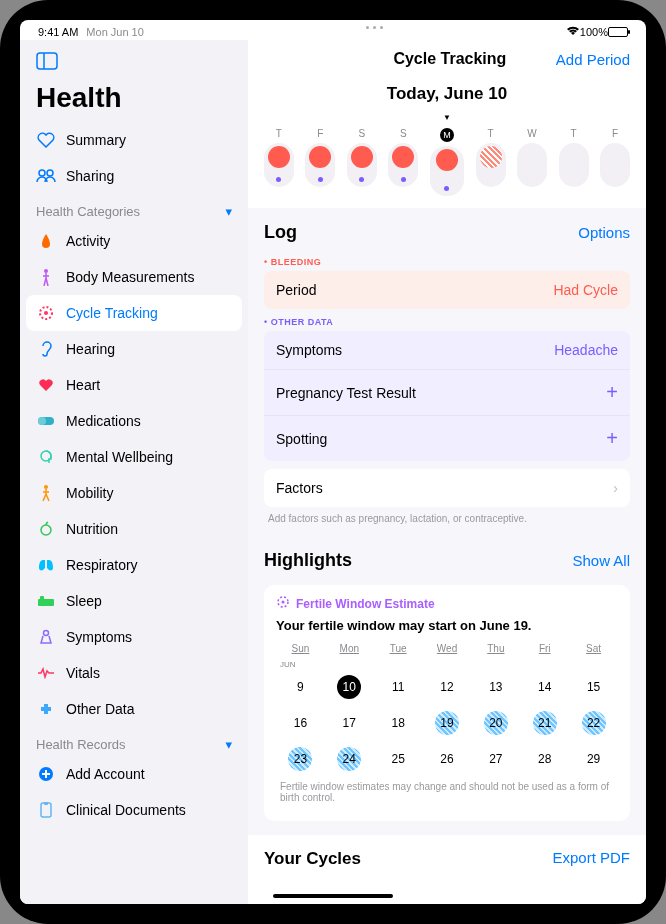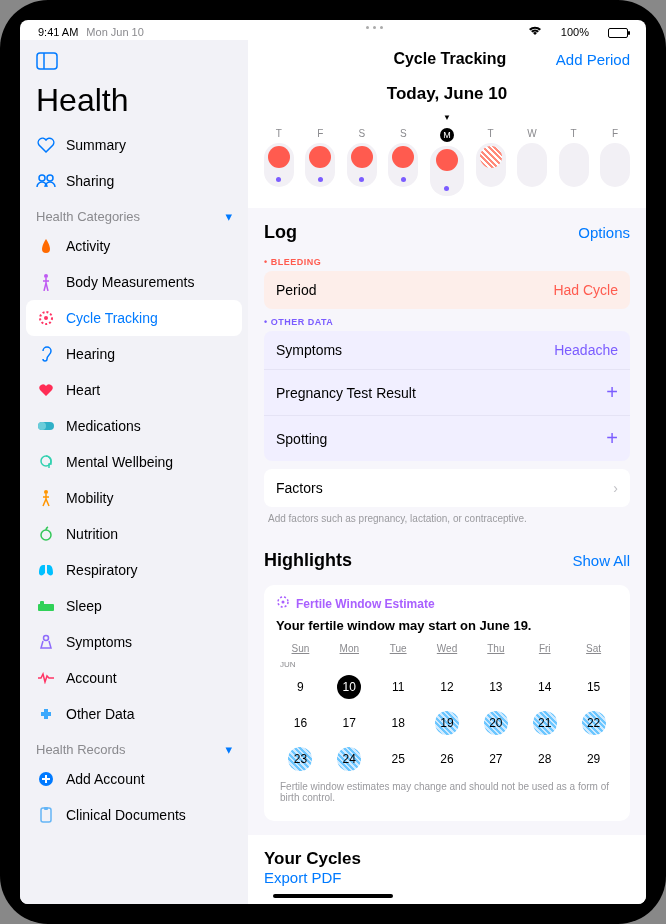--- a/index.html
+++ b/index.html
@@ -1,28 +1,28 @@
 <!DOCTYPE html>
 <html><head>
 <meta charset="utf-8">
 <style>
 * { margin: 0; padding: 0; box-sizing: border-box; font-family: -apple-system, BlinkMacSystemFont, "Segoe UI", sans-serif; }
 body { background: #888; display: flex; justify-content: center; }
 .device { width: 666px; height: 924px; background: #000; border-radius: 48px; padding: 20px; position: relative; }
 .screen { width: 100%; height: 100%; background: #fff; border-radius: 8px; overflow: hidden; display: flex; flex-direction: column; }
 .status-bar { display: flex; justify-content: space-between; align-items: center; padding: 6px 18px 2px; font-size: 11px; }
 .status-left { display: flex; gap: 8px; align-items: center; }
-.status-right { display: flex; gap: 19px; align-items: flex-end; }
+.status-right { display: flex; gap: 0; align-items: center; }
 .triple-dot { position: absolute; left: 55%; top: 26px; display: flex; gap: 4px; }
 .triple-dot span { width: 3px; height: 3px; background: #aaa; border-radius: 50%; }
 .content { flex: 1; display: flex; overflow: hidden; }
 .sidebar { width: 228px; background: #f2f2f7; overflow-y: auto; padding: 8px 0 0 0; }
 .sidebar-top-icon { padding: 4px 16px; }
 .sidebar-top-icon svg { color: #007aff; }
-.sidebar-title { font-size: 32px; font-weight: 400; padding: 4px 16px 8px; }
+.sidebar-title { font-size: 28px; font-weight: 700; padding: 4px 16px 8px; }
 .sidebar-item { display: flex; align-items: center; gap: 10px; padding: 8px 16px; font-size: 14px; cursor: pointer; }
 .sidebar-item.active { background: #fff; color: #007aff; border-radius: 8px; margin: 0 6px; padding: 8px 10px; }
 .section-header { display: flex; justify-content: space-between; align-items: center; padding: 10px 16px 4px; font-size: 13px; color: #8a8a8e; }
 .icon-wrap { width: 20px; height: 20px; display: flex; align-items: center; justify-content: center; }
 .main { flex: 1; background: #fff; overflow-y: auto; padding: 0; }
 .main-header { display: flex; justify-content: space-between; align-items: center; padding: 10px 16px 4px; }
 .main-title { font-size: 16px; font-weight: 600; flex: 1; text-align: center; }
 .link-btn { color: #007aff; font-size: 15px; }
 .today-label { text-align: center; font-weight: 700; font-size: 17px; padding: 12px 0 2px; }
 .day-strip { display: flex; justify-content: space-around; padding: 4px 10px 12px; }
@@ -55,21 +55,21 @@
 .hl-badge { display: flex; align-items: center; gap: 6px; color: #a960ff; font-size: 12px; font-weight: 600; }
 .hl-text { font-size: 13px; font-weight: 600; padding: 6px 0 10px; }
 .cal-head { display: flex; font-size: 10px; color: #8a8a8e; }
 .cal-head div { flex: 1; text-align: center; text-decoration: underline; }
 .cal-month { font-size: 8px; color: #8a8a8e; padding: 6px 0 0 4px; }
 .cal-row { display: flex; }
 .cal-cell { flex: 1; text-align: center; padding: 6px 0; font-size: 12px; position: relative; }
 .cal-cell .num { display: inline-flex; width: 24px; height: 24px; align-items: center; justify-content: center; border-radius: 50%; }
 .cal-cell.today .num { background: #000; color: #fff; }
 .cal-cell.fertile .num { background: repeating-linear-gradient(45deg, #6bc6ff, #6bc6ff 2px, #cfeaff 2px, #cfeaff 4px); }
-.cycles-row { display: flex; justify-content: space-between; padding: 14px 16px 6px; font-weight: 700; font-size: 17px; flex-direction: column; }
+.cycles-row { display: flex; justify-content: space-between; padding: 14px 16px 6px; font-weight: 700; font-size: 17px; }
 .home-bar { position: absolute; bottom: 26px; left: 50%; transform: translateX(-50%); width: 120px; height: 4px; background: #000; border-radius: 3px; }
 .battery { width: 20px; height: 10px; border: 1px solid #000; border-radius: 2px; position: relative; }
 .battery::after { content: ""; position: absolute; right: -3px; top: 2px; width: 2px; height: 4px; background: #000; border-radius: 1px; }
 .battery-fill { background: #000; height: 100%; width: 100%; border-radius: 1px; }
 </style>
 </head>
 <body>
 
 <div class="device">
   <div class="screen">
@@ -233,21 +233,21 @@
                 </svg>
               </span>
               <span>Symptoms</span>
             </div>
             <div class="sidebar-item">
               <span class="icon-wrap">
                 <svg width="18" height="12" viewBox="0 0 18 12">
                   <path d="M1 6 L4 6 L6 2 L8 10 L10 4 L12 6 L17 6" fill="none" stroke="#ff3565" stroke-width="1.5"></path>
                 </svg>
               </span>
-              <span>Account</span>
+              <span>Vitals</span>
             </div>
             <div class="sidebar-item">
               <span class="icon-wrap">
                 <svg width="16" height="16" viewBox="0 0 16 16">
                   <rect x="6" y="3" width="4" height="10" fill="#3da9fc"></rect>
                   <rect x="3" y="6" width="10" height="4" fill="#3da9fc"></rect>
                 </svg>
               </span>
               <span>Other Data</span>
             </div>

